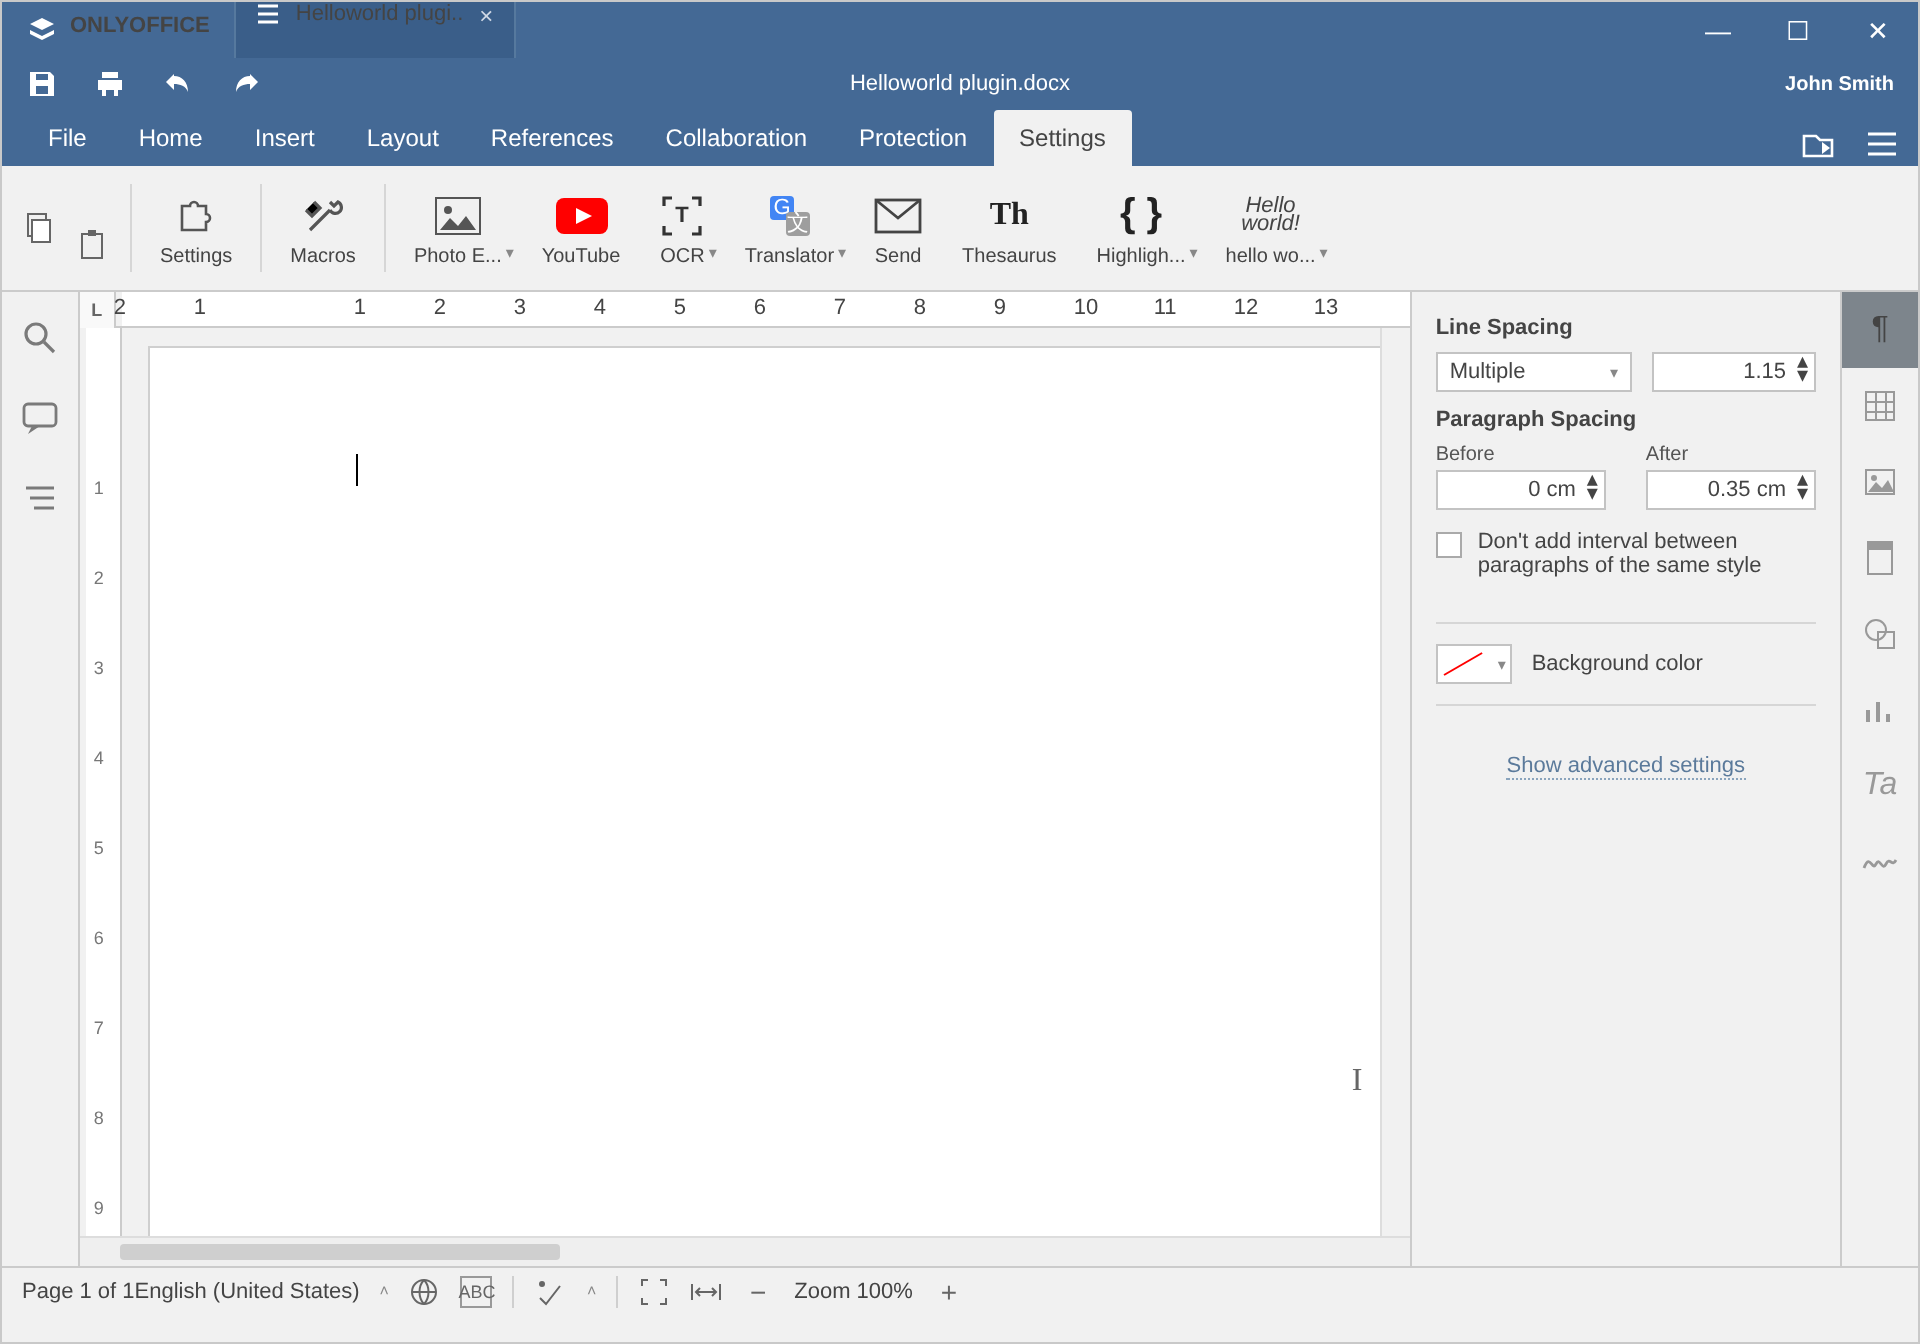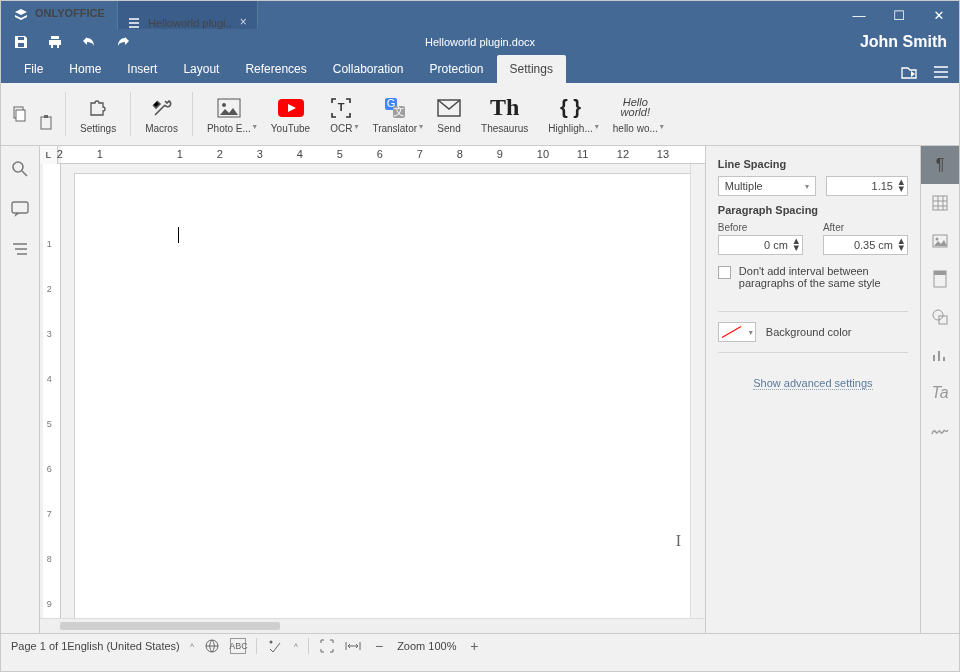--- a/index.html
+++ b/index.html
@@ -1,29 +1,29 @@
 <!DOCTYPE html>
 <html><head>
 <meta charset="utf-8">
 <style>
 *{margin:0;padding:0;box-sizing:border-box;font-family:Arial,sans-serif;font-size:11px;color:#444;}
 body{width:960px;height:672px;overflow:hidden;background:#f1f1f1;border:1px solid #c9c9c9;}
 .titlebar{height:28px;background:#446995;display:flex;align-items:center;justify-content:space-between;}
 .titlebar-left{display:flex;align-items:center;height:100%;}
 .app-brand{display:flex;align-items:flex-start;gap:6px;padding:0 12px;color:#fff;font-size:12px;font-weight:bold;}
-.doc-tab{background:#3a5e89;height:100%;display:flex;align-items:flex-end;padding:0 10px;gap:8px;color:#fff;border-left:1px solid #56799e;border-right:1px solid #56799e;}
+.doc-tab{background:#3a5e89;height:100%;display:flex;align-items:flex-start;padding:0 10px;gap:8px;color:#fff;border-left:1px solid #56799e;border-right:1px solid #56799e;}
 .doc-tab .x{font-size:12px;color:#cfd8e5;cursor:pointer;}
 .winbtns{display:flex;}
 .winbtn{width:40px;height:28px;display:flex;align-items:center;justify-content:center;color:#fff;font-size:13px;}
 .quickbar{height:26px;background:#446995;display:flex;align-items:center;justify-content:space-between;padding:0 12px;}
 .quickbar-left{display:flex;gap:18px;align-items:center;}
 .quickbar svg,.quickbar .qicon{width:16px;height:16px;}
 .doc-title{color:#fff;font-size:11px;position:absolute;left:50%;transform:translateX(-50%);}
 .quickbar-right{display:flex;align-items:center;gap:14px;}
-.user{color:#fff;font-weight:bold;font-size:16px;}
+.user{color:#fff;font-weight:bold;font-size:10px;}
 .menubar{height:28px;background:#446995;display:flex;align-items:flex-end;justify-content:space-between;padding:0 10px;}
 .menus{display:flex;height:100%;}
 .menu{padding:0 13px;color:#fff;font-size:12px;display:flex;align-items:center;height:100%;}
 .menu.active{background:#f1f1f1;color:#444;border-radius:2px 2px 0 0;}
 .menubar-right{display:flex;gap:16px;align-items:center;padding-bottom:4px;}
 .ribbon{height:63px;background:#f1f1f1;border-bottom:1px solid #cbcbcb;display:flex;align-items:center;padding:0 6px;gap:4px;}
 .rcol{display:flex;flex-direction:column;align-items:center;justify-content:center;gap:2px;padding:0 8px;height:100%;position:relative;}
 .rcol.small{padding:0 4px;}
 .rcol .lbl{font-size:10px;color:#444;}
 .rcol .ico{height:26px;display:flex;align-items:center;justify-content:center;}
@@ -224,21 +224,21 @@
     <div class="ico">
         <svg width="24" height="18" viewBox="0 0 24 18">
           <rect x="1" y="1" width="22" height="16" fill="none" stroke="#444" stroke-width="1.4"></rect>
           <path stroke="#444" stroke-width="1.4" fill="none" d="M1 1l11 9L23 1"></path>
         </svg>
       </div>
     <span class="lbl">Send</span>
   </div>
   <div class="rcol">
     <div class="ico">
-        <span style="font-family:Georgia,serif;font-size:24px;font-weight:bold;color:#222">Th</span>
+        <span style="font-family:Georgia,serif;font-size:16px;font-weight:bold;color:#222">Th</span>
       </div>
     <span class="lbl">Thesaurus</span>
   </div>
   <div class="rcol">
     <div class="ico">
         <span style="font-size:20px;font-weight:bold;color:#222">{ }</span>
       </div>
     <span class="lbl">Highligh...</span>
     <span class="dd">▾</span>
   </div>

